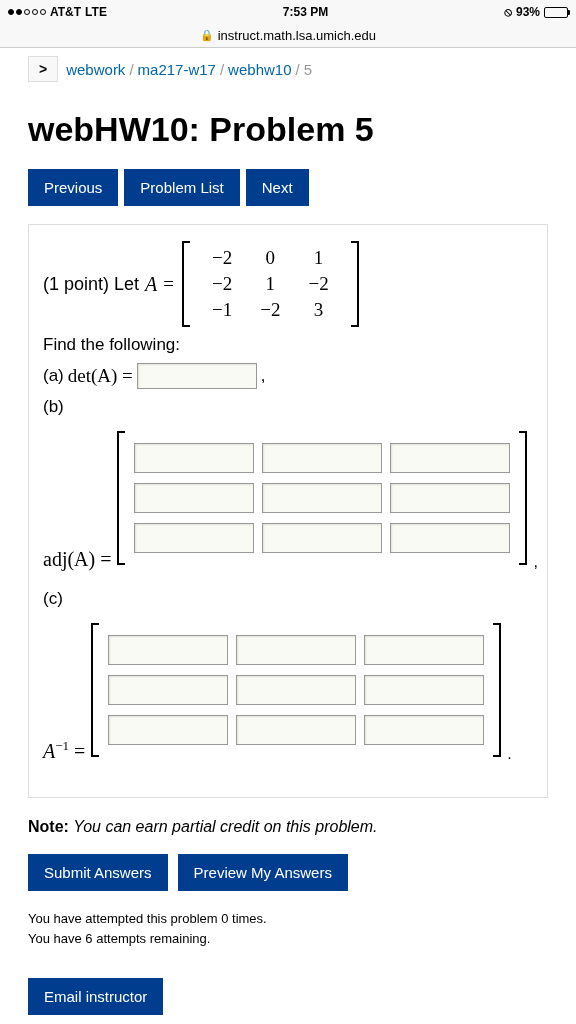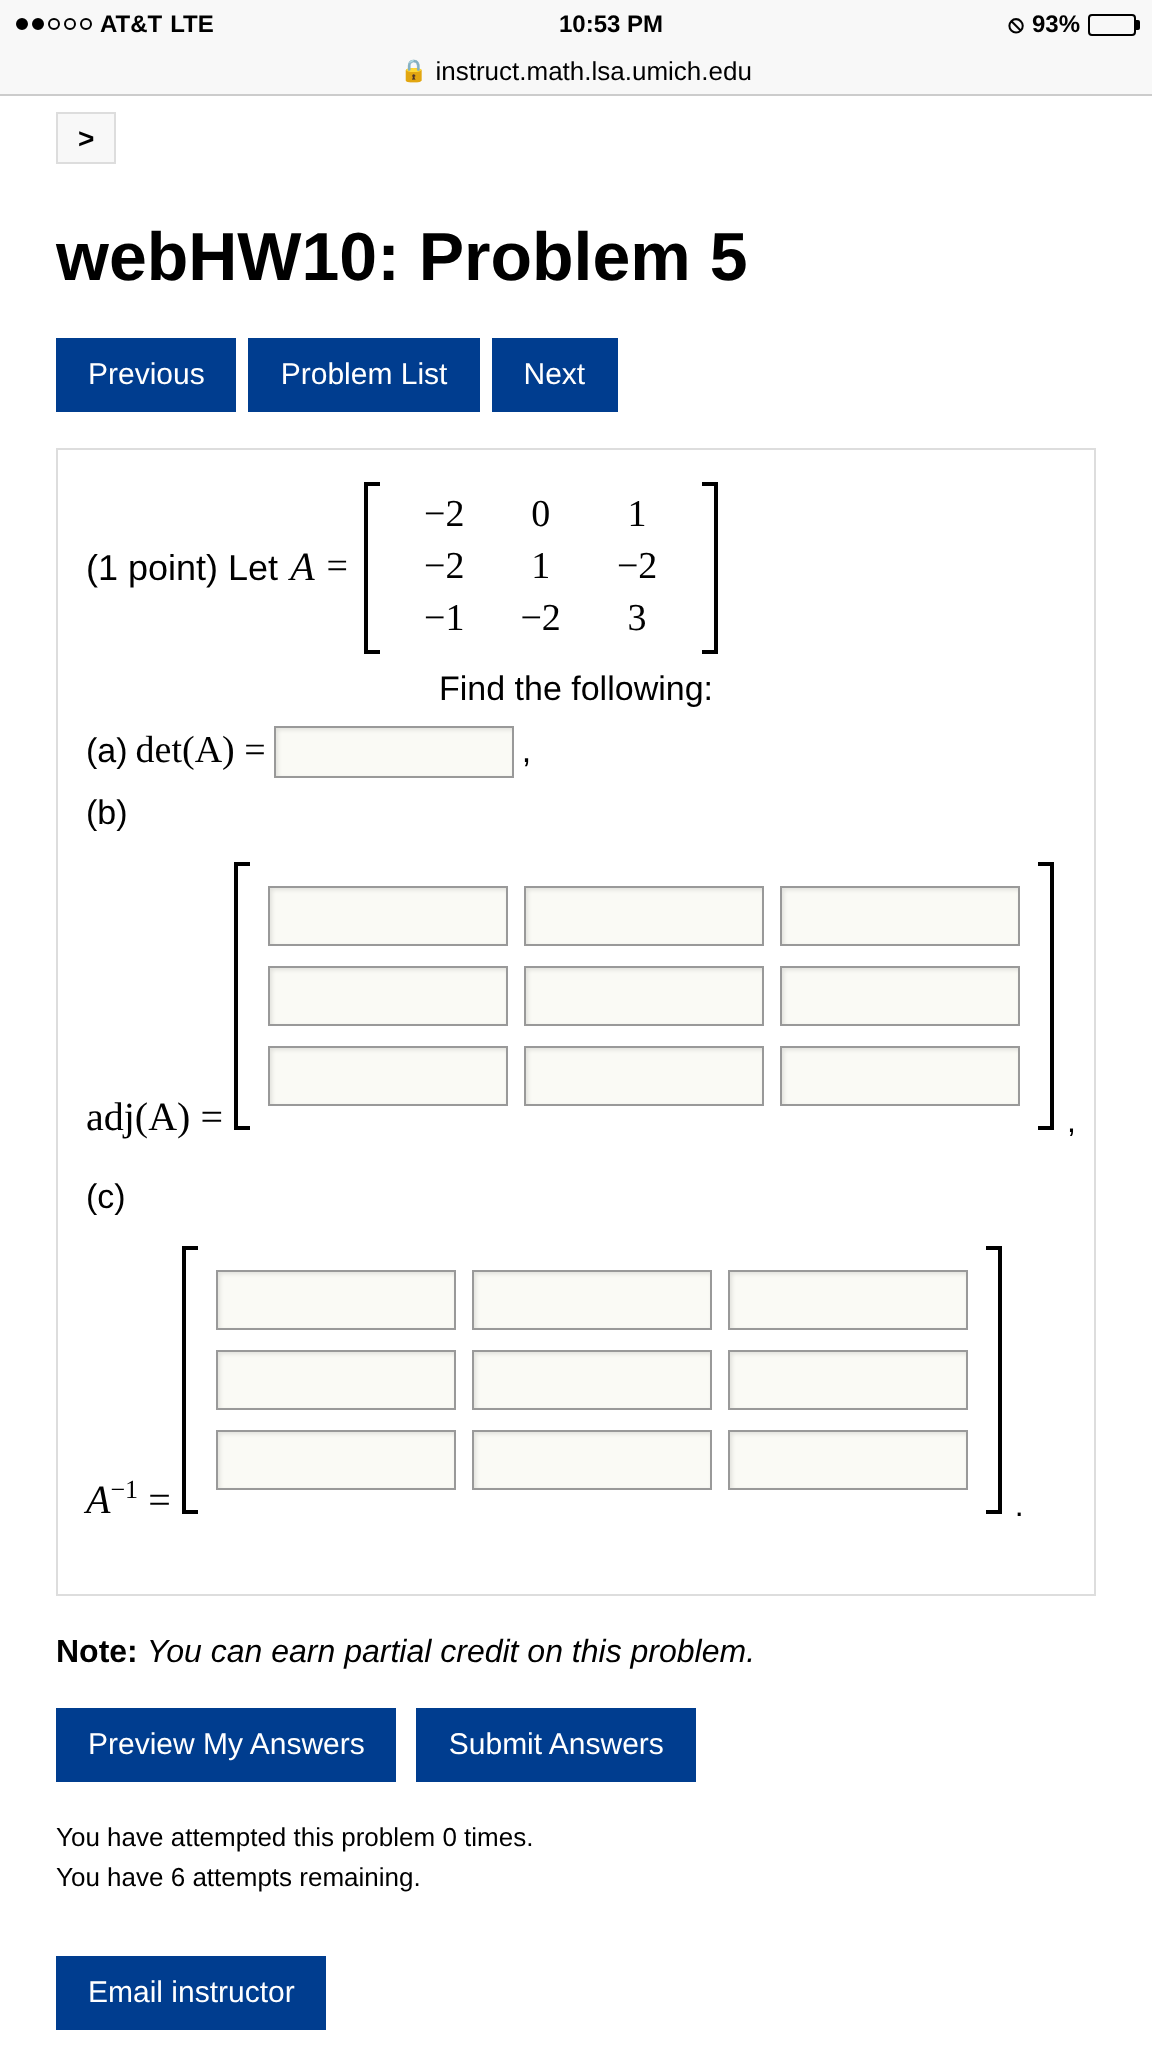--- a/index.html
+++ b/index.html
@@ -28,21 +28,21 @@
 .problem-box { border: 1px solid #ddd; padding: 16px 14px; margin-bottom: 20px; }
 .matrix-row { display: flex; align-items: center; font-size: 18px; margin-bottom: 8px; }
 .matrix-row .label { font-family: Arial, sans-serif; }
 .matrix-row .var { font-family: 'Times New Roman', serif; font-style: italic; font-size: 20px; margin: 0 6px; }
 .matrix { display: inline-flex; align-items: center; margin-left: 8px; }
 .bracket-left { border-left: 2px solid #000; border-top: 2px solid #000; border-bottom: 2px solid #000; width: 8px; align-self: stretch; }
 .bracket-right { border-right: 2px solid #000; border-top: 2px solid #000; border-bottom: 2px solid #000; width: 8px; align-self: stretch; }
 .matrix-body { padding: 4px 8px; }
 .matrix-body table { border-collapse: collapse; }
 .matrix-body td { text-align: center; padding: 2px 14px; font-family: 'Times New Roman', serif; font-size: 19px; }
-.find-text { font-size: 17px; margin: 0 0; text-align: center; }
+.find-text { font-size: 17px; margin: 0 0; }
 .part { font-size: 17px; margin: 8px 0; display: flex; align-items: center; flex-wrap: wrap; }
 .part-label { margin-right: 4px; }
 .math-expr { font-family: 'Times New Roman', serif; font-size: 19px; }
 .text-input { border: 1px solid #999; background: #fafaf5; height: 26px; font-size: 14px; padding: 2px 4px; box-shadow: inset 1px 1px 2px rgba(0,0,0,0.1); }
 .det-input { width: 120px; margin: 0 4px; }
 .input-matrix { display: flex; align-items: stretch; margin: 6px 0; }
 .input-matrix-body { padding: 6px 4px; }
 .input-matrix-body table td { padding: 4px 3px; }
 .input-matrix-body input { width: 120px; height: 30px; }
 .adj-row, .inv-row { display: flex; align-items: flex-end; margin: 8px 0 18px 0; }
@@ -62,35 +62,38 @@
     <span class="signal-dots">
       <span class="dot filled"></span>
         <span class="dot filled"></span>
         <span class="dot"></span>
         <span class="dot"></span>
         <span class="dot"></span>
     </span>
     <span>AT&amp;T</span>
     <span>LTE</span>
   </div>
-  <div>10:53 PM</div>
+  <div>7:53 PM</div>
   <div class="status-right">
     <span>⦸</span>
     <span>93%</span>
     <span class="battery"><span class="battery-fill"></span></span>
   </div>
 </div>
 
 <div class="url-bar">
   <span class="lock-icon">🔒</span>
   <span>instruct.math.lsa.umich.edu</span>
 </div>
 
 <div class="breadcrumb-row">
   <button class="collapse-btn">&gt;</button>
+  <span class="breadcrumb">
+    <a href="#">webwork</a><span class="sep">/</span><a href="#">ma217-w17</a><span class="sep">/</span><a href="#">webhw10</a><span class="sep">/</span><span class="current">5</span>
+  </span>
 </div>
 
 <div class="content">
   <h1>webHW10: Problem 5</h1>
 
   <div class="nav-buttons">
     <button class="btn">Previous</button>
     <button class="btn">Problem List</button>
     <button class="btn">Next</button>
   </div>
@@ -206,22 +209,22 @@
       <span style="margin-left:6px;">.</span>
     </div>
   </div>
 
   <div class="note">
     <strong>Note:</strong>
     <span class="note-text">You can earn partial credit on this problem.</span>
   </div>
 
   <div class="action-buttons">
+    <button class="btn">Submit Answers</button>
     <button class="btn">Preview My Answers</button>
-    <button class="btn">Submit Answers</button>
   </div>
 
   <div class="attempt-text">
     <div>You have attempted this problem 0 times.</div>
     <div>You have 6 attempts remaining.</div>
   </div>
 
   <button class="btn">Email instructor</button>
 </div>
 

